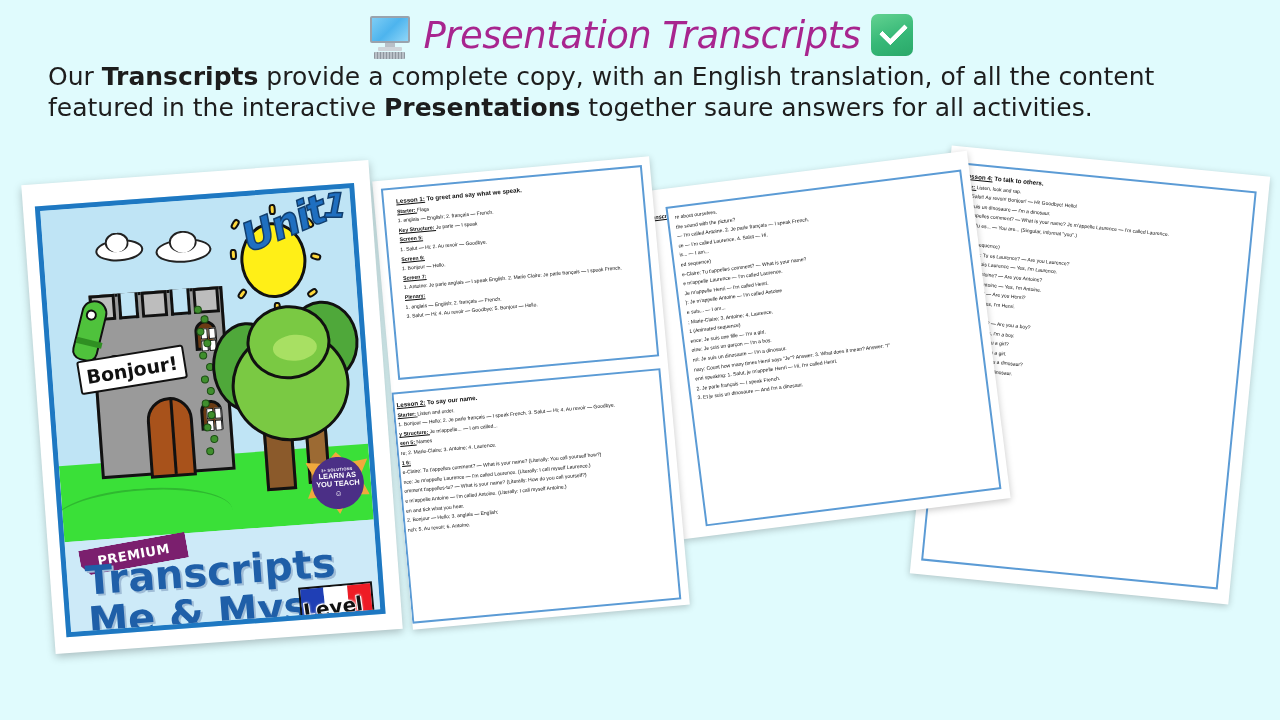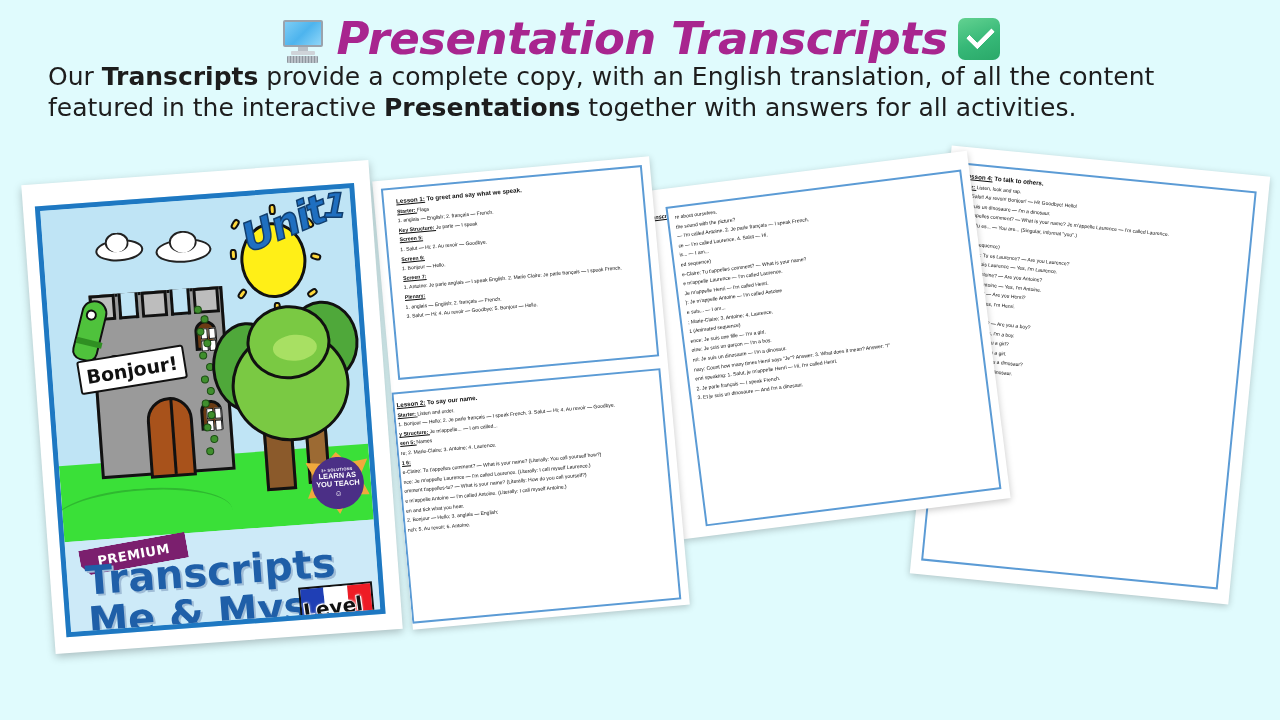--- a/index.html
+++ b/index.html
@@ -12,21 +12,21 @@
   }
 
   
   .header { position:absolute; left:0; top:0; width:1280px; height:145px; }
   .title-row {
     position:absolute; left:0; top:12px; width:1280px;
     display:flex; align-items:center; justify-content:center; gap:10px;
   }
   .title-text {
     font-family:"DejaVu Sans", sans-serif;
-    font-size:45px; font-weight:bold; font-style:italic;
+    font-size:37px; font-weight:normal; font-style:italic;
     color:#a8258f; letter-spacing:-0.5px; white-space:nowrap;
   }
 
   
   .mon { position:relative; width:46px; height:46px; flex:0 0 46px; }
   .mon-screen {
     position:absolute; left:3px; top:4px; width:40px; height:27px;
     background:linear-gradient(135deg,#7ecdf5 0%,#4db4ee 50%,#8fd6f8 100%);
     border:2px solid #9aa3ad; border-radius:2px;
   }
@@ -223,21 +223,21 @@
       <span class="mon-screen"></span>
         <span class="mon-neck"></span>
       <span class="mon-base"></span>
         <span class="mon-kb"></span>
     </span>
     <span class="title-text">Presentation Transcripts</span>
     <span class="chk"></span>
   </div>
 
   <div class="subtitle">
-    <span>Our </span><b>Transcripts</b><span> provide a complete copy, with an English translation, of all the content featured in the interactive </span><b>Presentations</b><span> together with answers for all activities.</span>
+    <span>Our </span><b>Transcripts</b><span> provide a complete copy, with an English translation, of all the content featured in the interactive </span><b>Presentations</b><span> together saure answers for all activities.</span>
   </div>
 </div>
 
 <div class="doc" id="doc3">
   <div class="doc-inner">
     <div class="body txt">
       <div class="row h-les">
         <u>esson 4:</u>
         <span>To talk to others.</span>
       </div>

